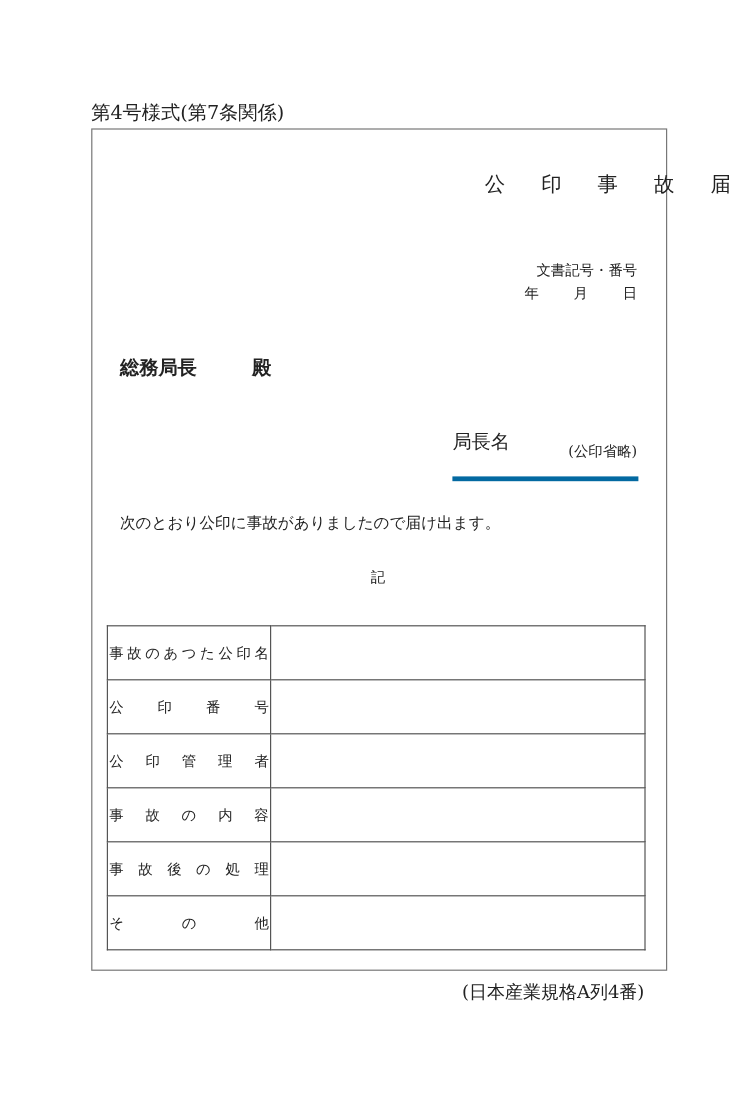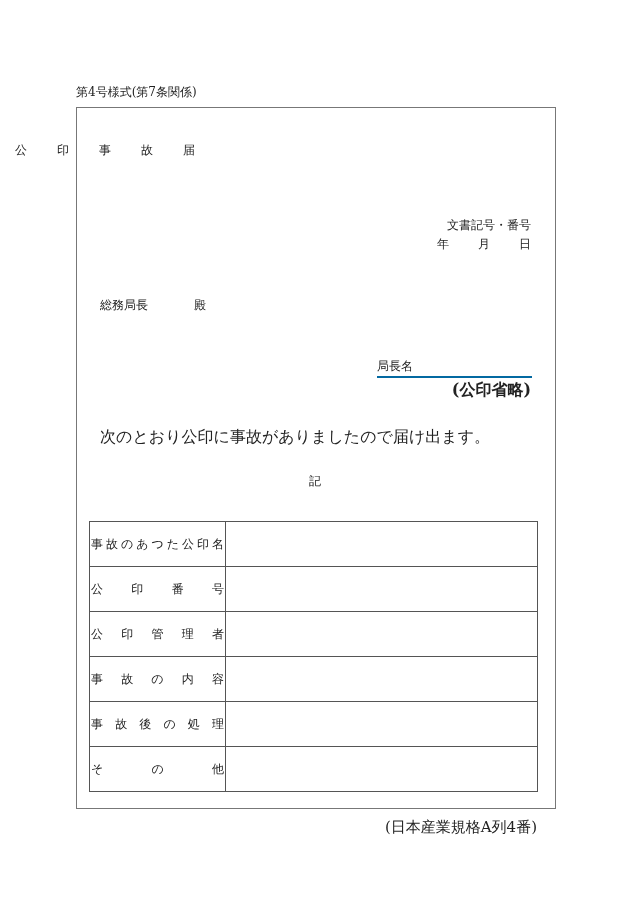--- a/index.html
+++ b/index.html
@@ -11,68 +11,68 @@
       width: 630px;
       height: 915px;
       position: relative;
       font-family: "DejaVu Serif", "Liberation Serif", serif;
       color: #222;
       overflow: hidden;
     }
     .abs { position: absolute; white-space: nowrap; }
     .form-no {
       left: 76px; top: 84px;
-      font-size: 12px;
+      font-size: 16px;
       letter-spacing: 0px;
     }
     .frame {
       position: absolute;
       left: 76px; top: 107px;
       width: 478px; height: 700px;
       border: 1.5px solid #777;
       box-sizing: content-box;
     }
     .title {
       left: 0; width: 624px; top: 142px;
-      text-align: left;
-      font-size: 12px;
+      text-align: right;
+      font-size: 17px;
     }
     .title span { display: inline-block; margin: 0 15px; }
     .doc-number {
       right: 99px; top: 217px;
       font-size: 12px;
     }
     .date-line {
       right: 99px; top: 236px;
       font-size: 12px;
       display: flex;
       gap: 0;
     }
     .date-line span { display: inline-block; width: 41px; text-align: right; }
     .date-line span:first-child { width: 12px; }
     .recipient {
       left: 100px; top: 297px;
-      font-size: 12px;
+      font-size: 16px;
+      font-weight: bold;
     }
     .recipient .honorific { margin-left: 46px; }
     .director {
       left: 377px; top: 358px;
       width: 155px;
-      font-size: 12px;
-      border-bottom: 2px solid #0369a1;
-      padding-bottom: 1px;
+      font-size: 16px;
+      border-bottom: 4px solid #0369a1;
+      padding-bottom: 18px;
     }
     .seal-omitted {
-      right: 99px; top: 380px;
-      font-size: 16px;
-      font-weight: bold;
+      right: 99px; top: 368px;
+      font-size: 12px;
     }
     .statement {
       left: 100px; top: 427px;
-      font-size: 16px;
+      font-size: 13px;
     }
     .ki {
       left: 0; width: 630px; top: 473px;
       text-align: center;
       font-size: 12px;
     }
     table.detail {
       position: absolute;
       left: 89px; top: 521px;
       width: 449px;

